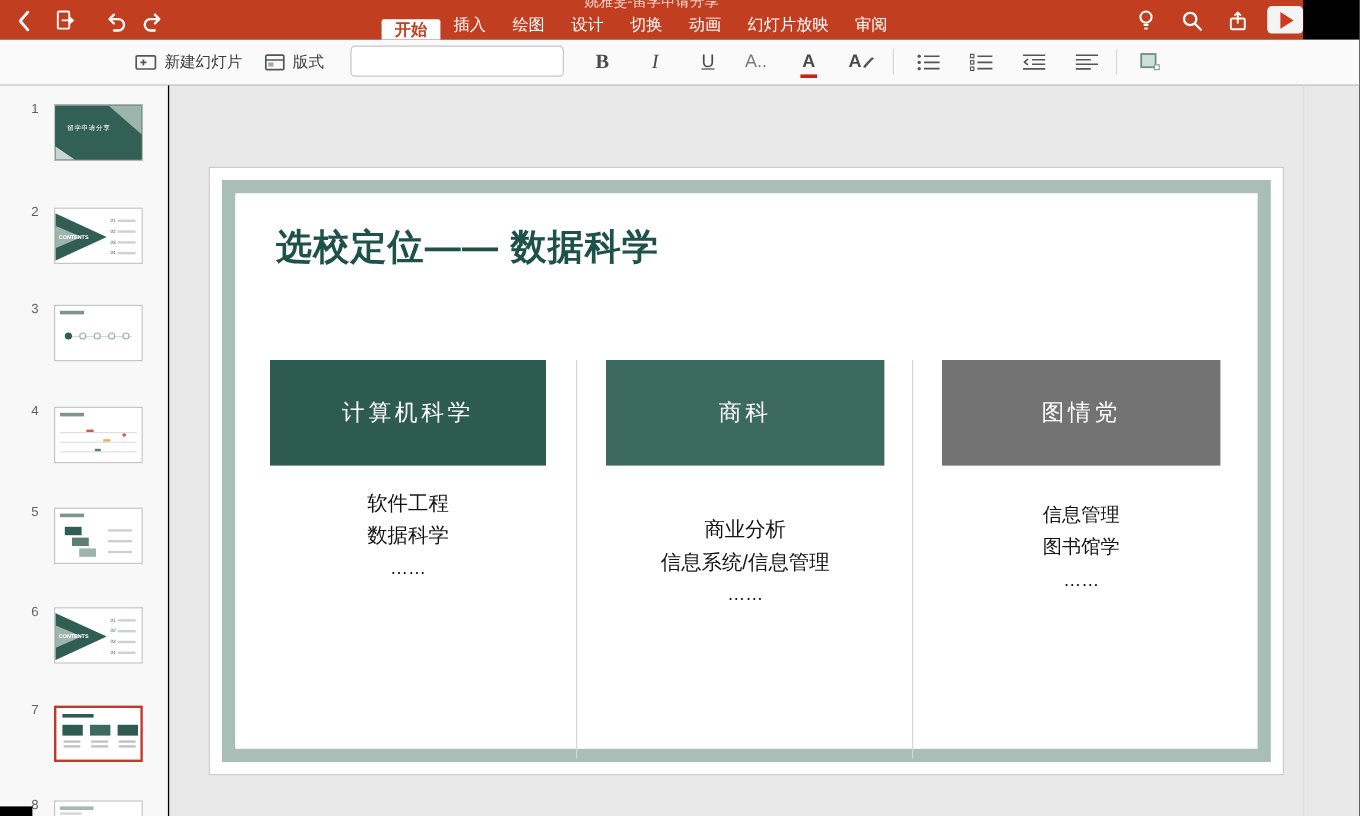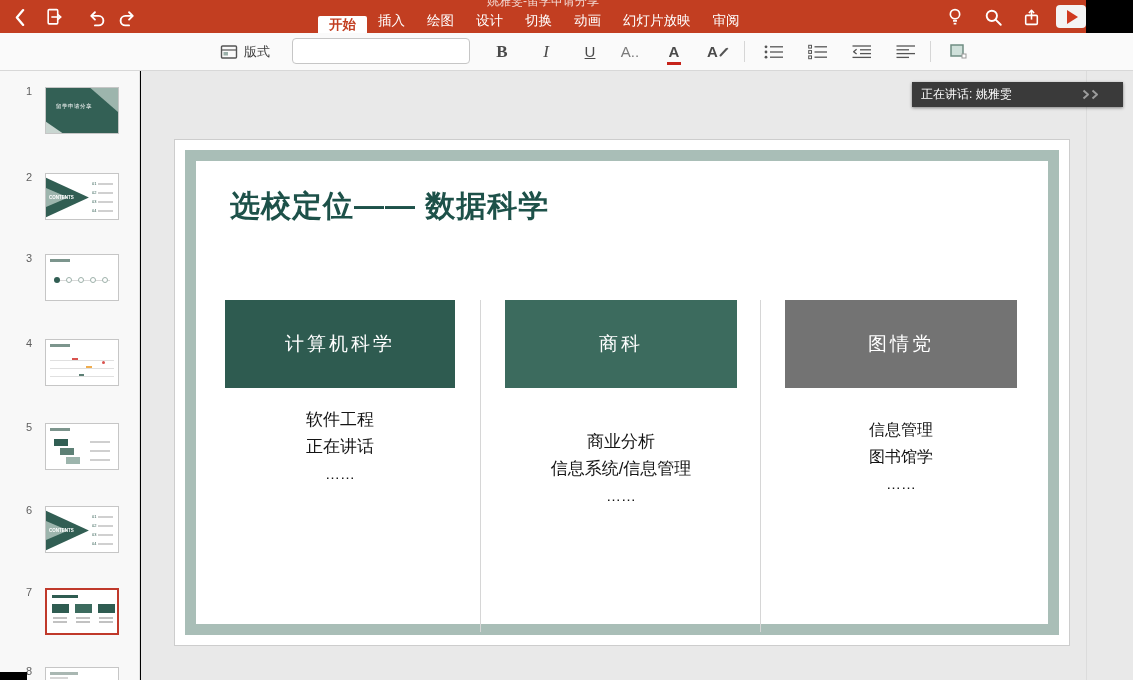--- a/index.html
+++ b/index.html
@@ -116,20 +116,28 @@
           <line x1="9" y1="11" x2="9" y2="2.5" stroke="#fff" stroke-width="1.5"></line>
           <polyline points="6.5,4.7 9,2.2 11.5,4.7" fill="none" stroke="#fff" stroke-width="1.5" stroke-linejoin="round"></polyline>
         </svg>
     </button>
     <button class="present">
       <span class="tri"></span>
     </button>
   </div>
 
   <div class="ribbon">
+    <button class="ritem" style="left:112px">
+      <svg width="19" height="16" viewBox="0 0 19 16">
+          <rect x="1.5" y="2.5" width="16" height="11" rx="1" fill="none" stroke="#555" stroke-width="1.4"></rect>
+          <line x1="5" y1="8" x2="10" y2="8" stroke="#555" stroke-width="1.4"></line>
+          <line x1="7.5" y1="5.5" x2="7.5" y2="10.5" stroke="#555" stroke-width="1.4"></line>
+        </svg>
+      <span>新建幻灯片</span>
+    </button>
     <button class="ritem" style="left:220px">
       <svg width="18" height="16" viewBox="0 0 18 16">
           <rect x="1.5" y="2" width="15" height="12" rx="1" fill="none" stroke="#555" stroke-width="1.4"></rect>
           <line x1="1.5" y1="6" x2="16.5" y2="6" stroke="#555" stroke-width="1.2"></line>
           <rect x="3.5" y="8" width="4.5" height="3.5" fill="#9bb0a9"></rect>
         </svg>
       <span>版式</span>
     </button>
 
     <div class="combo"></div>
@@ -329,44 +337,33 @@
 
       <div class="hdr" style="left:50px;width:230px;height:88px;background:#2e5b50">计算机科学</div>
       <div class="hdr" style="left:330px;width:232px;height:88px;background:#3c6b5e">商科</div>
       <div class="hdr" style="left:610px;width:232px;height:88px;background:#737373">图情党</div>
 
       <div class="vline" style="left:305px"></div>
       <div class="vline" style="left:585px"></div>
 
       <div class="scol" style="left:50px;width:230px;top:266px;font-size:17px">
         <div>软件工程</div>
-        <div>正在讲话</div>
+        <div>数据科学</div>
         <div style="font-size:15px">……</div>
       </div>
       <div class="scol" style="left:330px;width:232px;top:288px;font-size:17px">
         <div>商业分析</div>
         <div>信息系统/信息管理</div>
         <div style="font-size:15px">……</div>
       </div>
       <div class="scol" style="left:610px;width:232px;top:276px;font-size:16px">
         <div>信息管理</div>
         <div>图书馆学</div>
         <div style="font-size:15px">……</div>
       </div>
     </div>
   </div>
 
   <div class="edge"></div>
 
-  <div class="toast">
-    <span>正在讲话: 姚雅雯</span>
-    <span class="chev">
-      <svg width="8" height="11" viewBox="0 0 8 11">
-          <polyline points="1.5,1.5 6,5.5 1.5,9.5" fill="none" stroke="#9b9b9b" stroke-width="2" stroke-linejoin="round"></polyline>
-        </svg>
-      <svg width="8" height="11" viewBox="0 0 8 11">
-          <polyline points="1.5,1.5 6,5.5 1.5,9.5" fill="none" stroke="#9b9b9b" stroke-width="2" stroke-linejoin="round"></polyline>
-        </svg>
-    </span>
-  </div>
 
   <div class="black-bl"></div>
 </div>
 
 </body></html>

